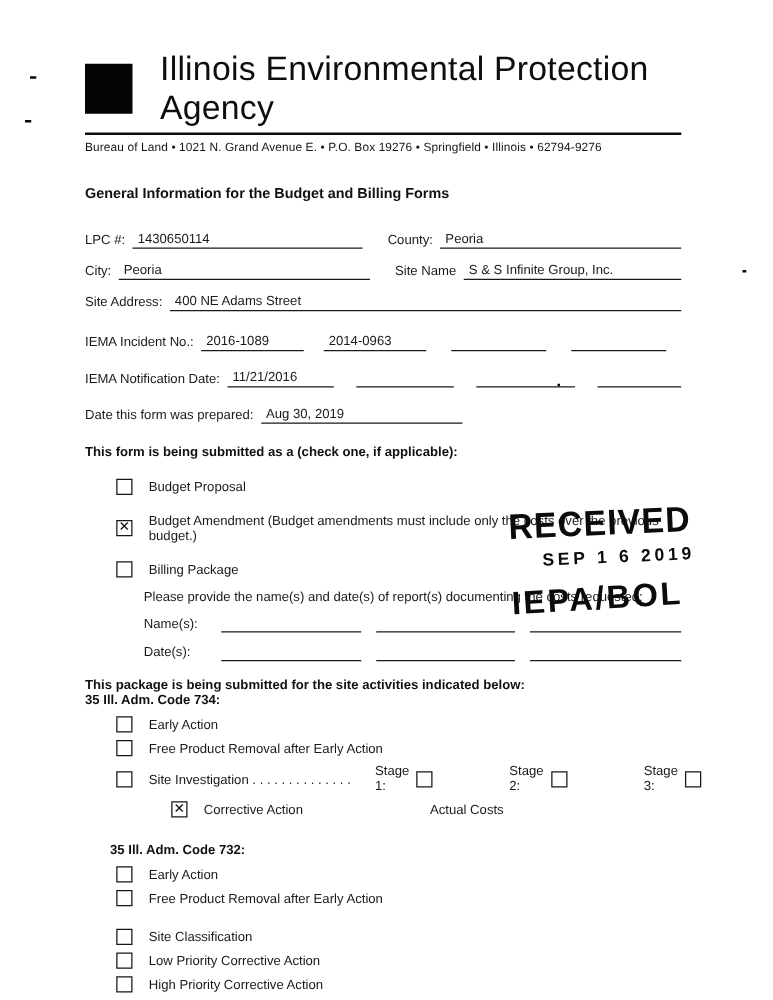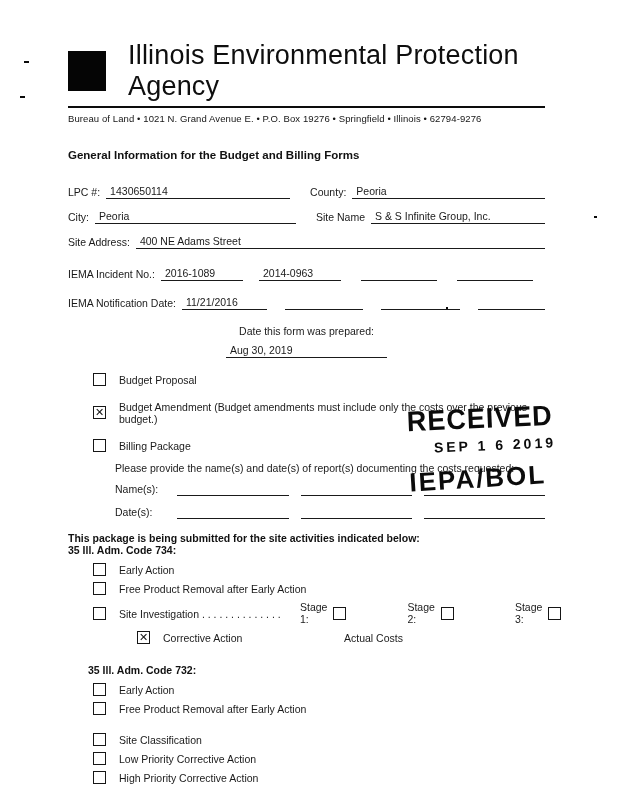--- a/index.html
+++ b/index.html
@@ -15,21 +15,21 @@
   
   .logo-row{display:flex;align-items:center;margin-top:40px;}
   .logo{width:38px;height:40px;background:#050505;flex:none;}
   .agency-title{font-size:27px;font-weight:400;letter-spacing:.2px;margin:0 0 0 22px;color:#0e0e0e;}
   .header-rule{border-bottom:2px solid #0c0c0c;margin-top:4px;}
   .bureau{font-size:9.5px;margin-top:5px;letter-spacing:.1px;color:#151515;}
 
   .form-title{font-size:11.5px;font-weight:bold;margin-top:25px;color:#111;}
 
   
-  .frow{display:flex;align-items:center;margin-top:11px;gap:6px;}
+  .frow{display:flex;align-items:flex-end;margin-top:11px;gap:6px;}
   .flabel{white-space:nowrap;padding-bottom:1px;}
   .uline{border-bottom:1.4px solid #1a1a1a;padding:0 2px 1px 4px;min-height:12px;white-space:nowrap;}
   .grow{flex:1;}
   .blankseg{border-bottom:1.4px solid #1a1a1a;height:13px;}
 
   
   .cb{display:inline-block;width:11px;height:11px;border:1.4px solid #161616;position:relative;flex:none;background:#fff;}
   .cb[data-checked="true"]::after{
     content:"✕";position:absolute;left:0;top:0;right:0;bottom:0;
     font-size:11px;line-height:11px;text-align:center;font-weight:bold;color:#111;
@@ -105,25 +105,26 @@
     </div>
 
     <div class="frow" style="margin-top:15px;">
       <span class="flabel">IEMA Notification Date:</span>
       <span class="uline" style="width:82px;">11/21/2016</span>
       <span class="blankseg" style="width:82px;margin-left:12px;"></span>
       <span class="blankseg" style="width:82px;margin-left:12px;"></span>
       <span class="blankseg" style="width:70px;margin-left:12px;"></span>
     </div>
 
-    <div class="frow" style="margin-top:15px;flex-direction:column;">
+    <div class="frow" style="margin-top:15px;">
       <span class="flabel">Date this form was prepared:</span>
       <span class="uline" style="width:155px;">Aug 30, 2019</span>
     </div>
 
+    <div class="section-head" style="margin-top:17px;">This form is being submitted as a (check one, if applicable):</div>
 
     <div class="cbrow" style="margin-top:15px;">
       <span class="cb" data-checked="false"></span>
       <span class="cblabel">Budget Proposal</span>
     </div>
     <div class="cbrow" style="margin-top:14px;">
       <span class="cb" data-checked="true"></span>
       <span class="cblabel">Budget Amendment (Budget amendments must include only the costs over the previous budget.)</span>
     </div>
     <div class="cbrow" style="margin-top:14px;">

